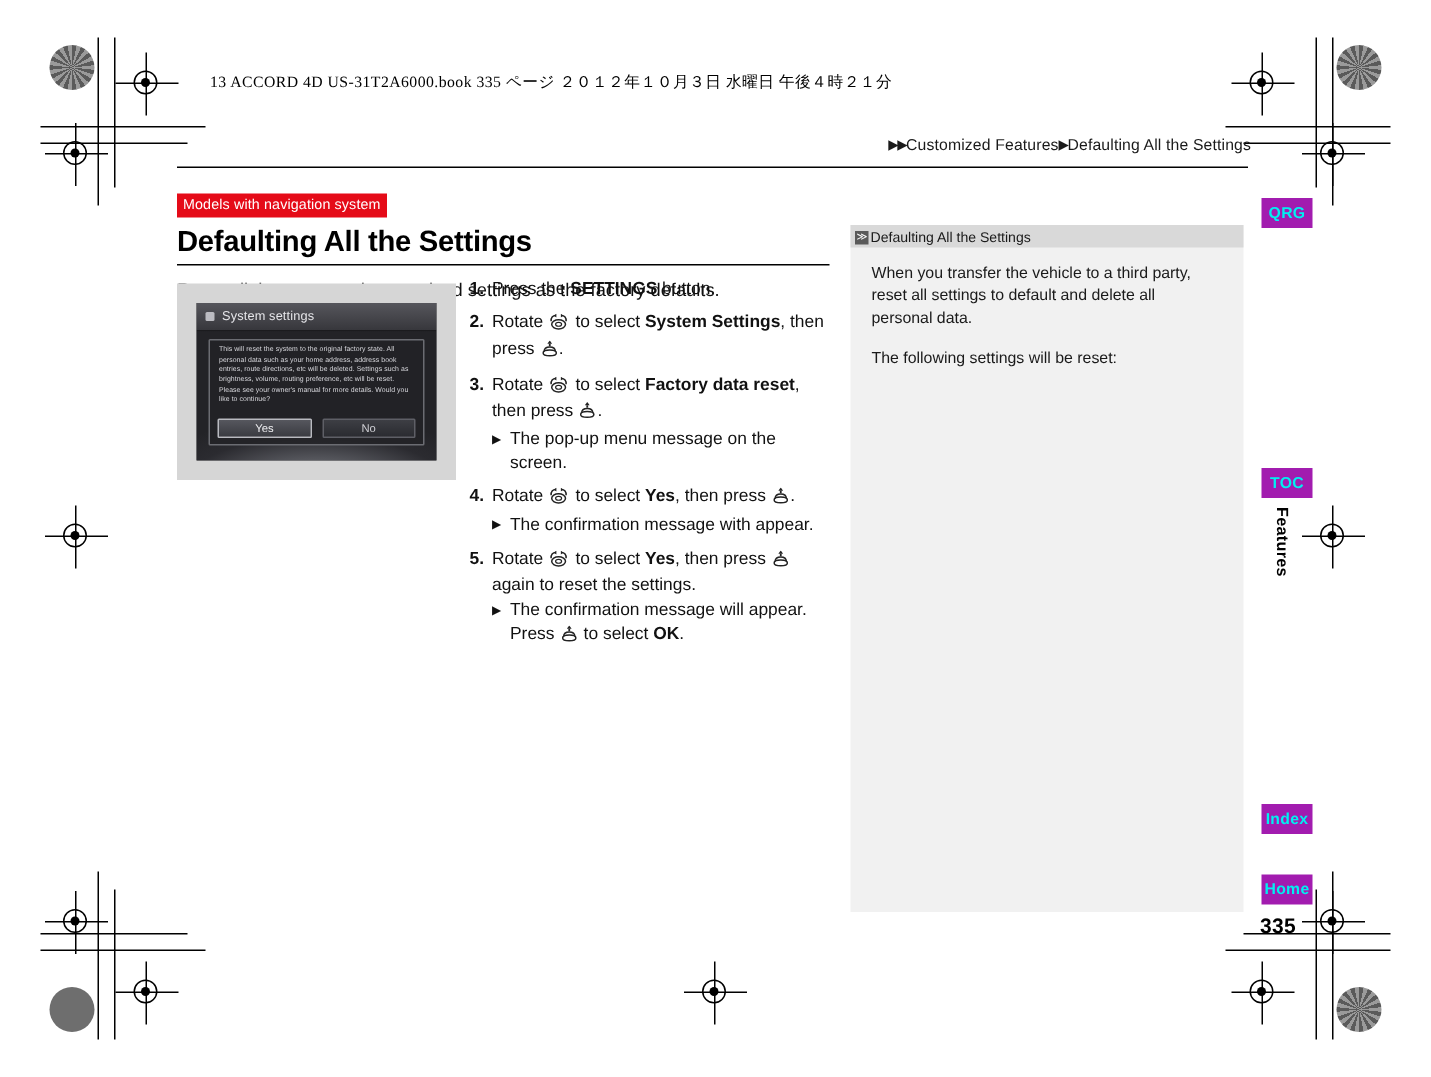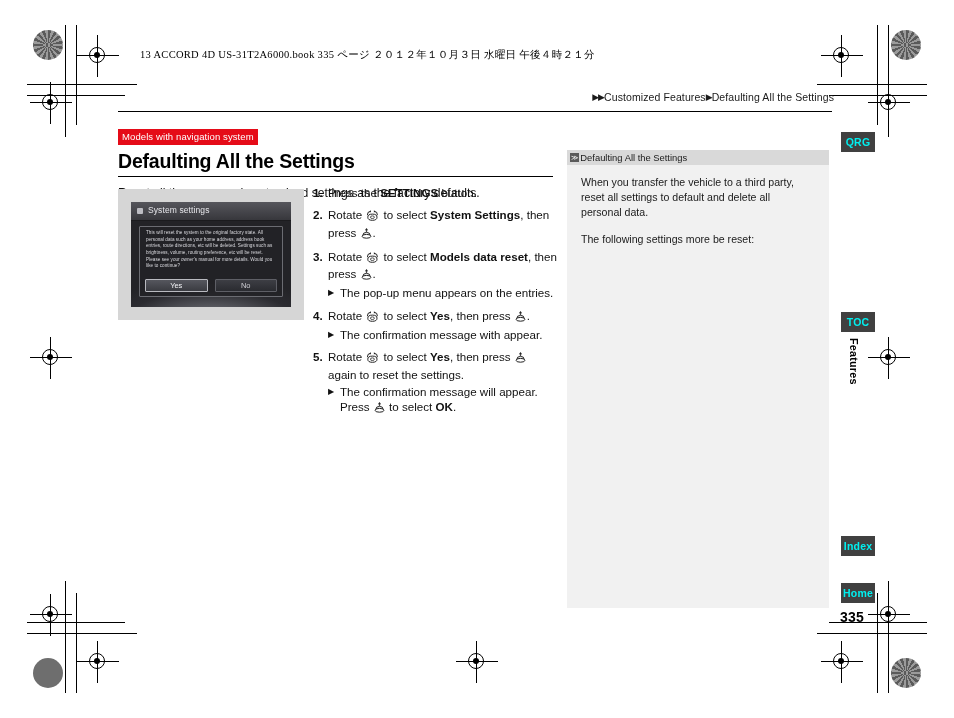--- a/index.html
+++ b/index.html
@@ -323,21 +323,21 @@
     border-radius: 50%;
     background: #1a1a1a;
   }
 
   
   .tab {
     position: absolute;
     left: 841px;
     width: 34px;
     height: 20px;
-    background: #404040;
+    background: #a21caf;
     color: #00f0f0;
     font-size: 10.5px;
     font-weight: bold;
     line-height: 20px;
     text-align: center;
     letter-spacing: 0.2px;
   }
   .tab-qrg   { top: 132px; }
   .tab-toc   { top: 312px; }
   .tab-index { top: 536px; text-align: center; }
@@ -486,28 +486,28 @@
     </div>
     <div class="step">
       <div class="step-num">3.</div>
       <div class="step-body"><span>Rotate </span><span class="icn"><svg width="13" height="11" viewBox="0 0 13 11">
             <ellipse cx="6.4" cy="7.2" rx="4.6" ry="3.1" fill="none" stroke="#222" stroke-width="1"></ellipse>
             <ellipse cx="6.4" cy="7.2" rx="2" ry="1.3" fill="none" stroke="#222" stroke-width=".8"></ellipse>
             <path d="M1.4 5.2 Q1.2 1.4 4.6 1.4" fill="none" stroke="#222" stroke-width="1"></path>
             <path d="M11.4 5.2 Q11.6 1.4 8.2 1.4" fill="none" stroke="#222" stroke-width="1"></path>
             <path d="M4.9 0.2 L3.2 1.4 L4.9 2.6 Z" fill="#222"></path>
             <path d="M7.9 0.2 L9.6 1.4 L7.9 2.6 Z" fill="#222"></path>
-          </svg></span><span> to select </span><b>Models data reset</b><span>, then press </span><span class="icn"><svg width="11" height="11" viewBox="0 0 11 11">
+          </svg></span><span> to select </span><b>Factory data reset</b><span>, then press </span><span class="icn"><svg width="11" height="11" viewBox="0 0 11 11">
             <ellipse cx="5.5" cy="8.3" rx="4.4" ry="1.9" fill="none" stroke="#222" stroke-width="1"></ellipse>
             <path d="M1.8 7.4 Q1.8 4.4 5.5 4.4 Q9.2 4.4 9.2 7.4" fill="none" stroke="#222" stroke-width="1"></path>
             <path d="M5.5 0 L3.9 2.2 L7.1 2.2 Z" fill="#222"></path>
             <rect x="4.9" y="2.2" width="1.2" height="1.6" fill="#222"></rect>
           </svg></span><span>.</span><div class="sub">
           <div class="sub-arrow">▶</div>
-          <div class="sub-text"><span>The pop-up menu appears on the entries.</span></div>
+          <div class="sub-text"><span>The pop-up menu message on the screen.</span></div>
         </div></div>
     </div>
     <div class="step">
       <div class="step-num">4.</div>
       <div class="step-body"><span>Rotate </span><span class="icn"><svg width="13" height="11" viewBox="0 0 13 11">
             <ellipse cx="6.4" cy="7.2" rx="4.6" ry="3.1" fill="none" stroke="#222" stroke-width="1"></ellipse>
             <ellipse cx="6.4" cy="7.2" rx="2" ry="1.3" fill="none" stroke="#222" stroke-width=".8"></ellipse>
             <path d="M1.4 5.2 Q1.2 1.4 4.6 1.4" fill="none" stroke="#222" stroke-width="1"></path>
             <path d="M11.4 5.2 Q11.6 1.4 8.2 1.4" fill="none" stroke="#222" stroke-width="1"></path>
             <path d="M4.9 0.2 L3.2 1.4 L4.9 2.6 Z" fill="#222"></path>
@@ -547,21 +547,21 @@
         </div></div>
     </div>
   </div>
 
 <div class="info-panel">
   <div class="info-head">
     <span class="chev">≫</span><span>Defaulting All the Settings</span>
   </div>
   <div class="info-body">
     <p>When you transfer the vehicle to a third party, reset all settings to default and delete all personal data.</p>
-    <div>The following settings more be reset:</div>
+    <div>The following settings will be reset:</div>
   </div>
 </div>
 
 <div class="tab tab-qrg">QRG</div>
 <div class="tab tab-toc">TOC</div>
 <div class="tab tab-index">Index</div>
 <div class="tab tab-home">Home</div>
 
 <div class="side-label">Features</div>
 <div class="page-num">335</div>

